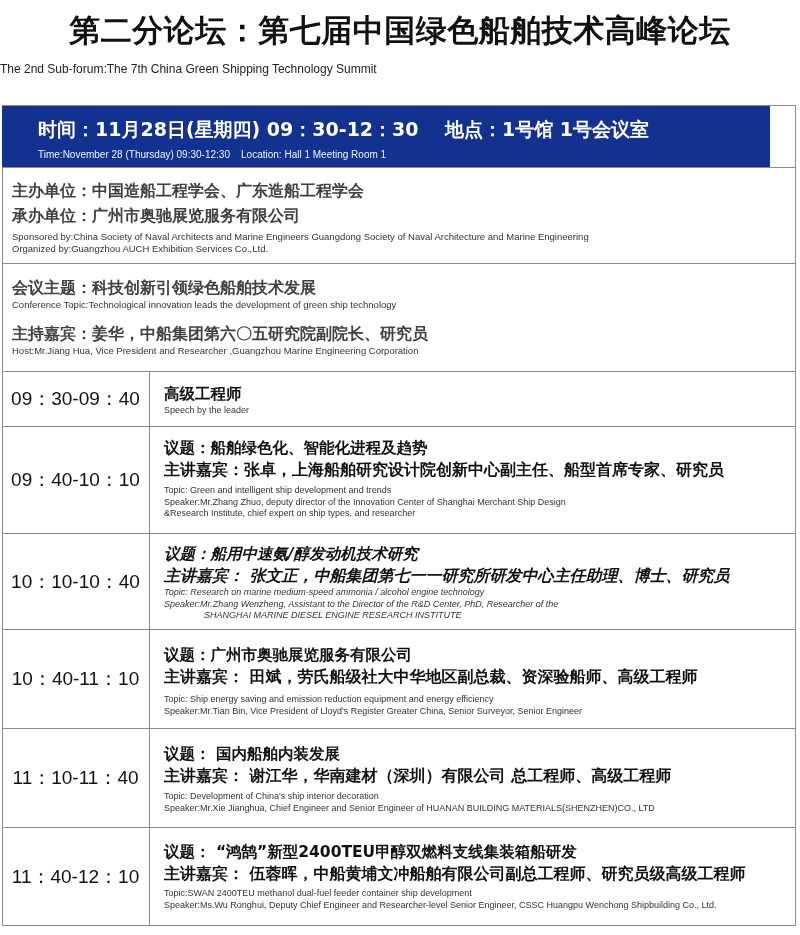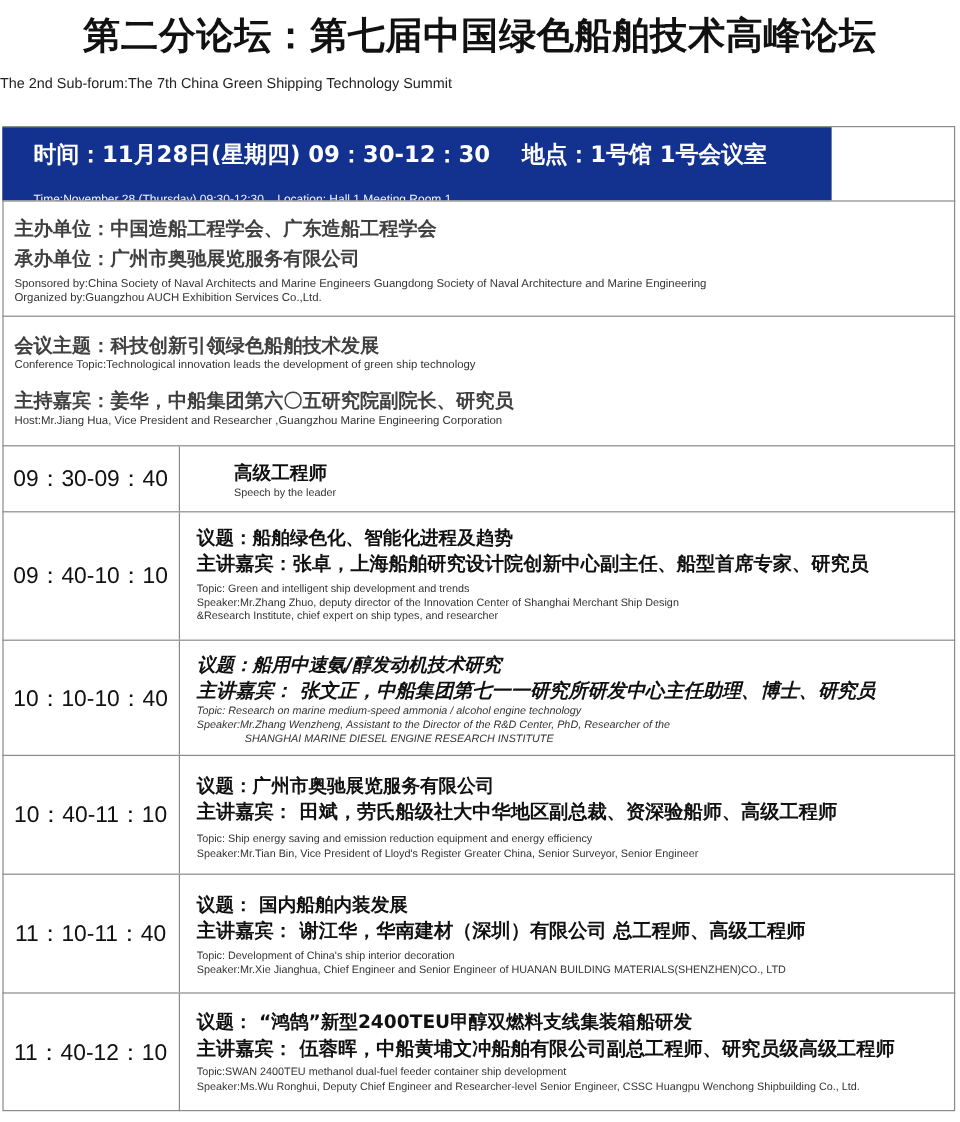--- a/index.html
+++ b/index.html
@@ -4,24 +4,24 @@
 <style>
   html, body { margin: 0; padding: 0; background: #ffffff; }
   body { width: 800px; height: 935px; position: relative; overflow: hidden;
          font-family: "DejaVu Sans", "Liberation Sans", sans-serif; color: #111; }
   .title-cn { position: absolute; left: 0; top: 12px; width: 800px; text-align: center;
               font-size: 31px; font-weight: bold; letter-spacing: 0.5px; color: #111; line-height: 36px; }
   .title-en { position: absolute; left: 0; top: 62px; width: 674px; 
               font-family: "Liberation Sans", sans-serif; font-size: 12px; color: #222; }
   .frame { position: absolute; left: 2px; top: 105px; width: 794px; height: 821px;
            border: 1.5px solid #8a8a8a; box-sizing: border-box; }
-  .banner { position: absolute; left: 2px; top: 106px; width: 691px; height: 61px;
-            background: #13318f; color: #fff; box-sizing: border-box; padding-left: 26px; }
+  .banner { position: absolute; left: 2px; top: 106px; width: 768px; height: 61px;
+            background: #13318f; color: #fff; box-sizing: border-box; padding-left: 36px; }
   .banner .cn { font-size: 19px; font-weight: bold; margin-top: 11px; line-height: 24px; white-space: pre; }
-  .banner .en { font-family: "Liberation Sans", sans-serif; font-size: 10px; margin-top: 20px; opacity: 0.95; white-space: pre; }
+  .banner .en { font-family: "Liberation Sans", sans-serif; font-size: 10px; margin-top: 8px; opacity: 0.95; white-space: pre; }
   .section { position: absolute; left: 2px; width: 794px; box-sizing: border-box;
              border-top: 1.5px solid #8a8a8a; padding-left: 10px; }
   .cn-line { font-size: 16px; font-weight: bold; line-height: 22px; color: #404040; white-space: nowrap; }
   .en-line { font-family: "Liberation Sans", sans-serif; font-size: 9.5px; line-height: 12px; color: #333; white-space: nowrap; }
   .row { position: absolute; left: 2px; width: 794px; box-sizing: border-box;
          border-top: 1.5px solid #8a8a8a; display: flex; }
   .row .time { width: 148px; border-right: 1.5px solid #8a8a8a; box-sizing: border-box;
                display: flex; align-items: center; justify-content: center;
                font-family: "Liberation Sans", sans-serif; font-size: 19px; color: #111; white-space: pre; }
   .row .content { flex: 1; padding-left: 14px; box-sizing: border-box; }
@@ -50,21 +50,21 @@
   <div class="en-line">Organized by:Guangzhou AUCH Exhibition Services Co.,Ltd.</div>
 </div>
 
 <div class="section" style="top:263px;height:108px;padding-top:13px;">
   <div class="cn-line">会议主题：科技创新引领绿色船舶技术发展</div>
   <div class="en-line">Conference Topic:Technological innovation leads the development of green ship technology</div>
   <div class="cn-line" style="margin-top:12px;">主持嘉宾：姜华，中船集团第六〇五研究院副院长、研究员</div>
   <div class="en-line">Host:Mr.Jiang Hua, Vice President and Researcher ,Guangzhou Marine Engineering Corporation</div>
 </div>
 
-<div class="row" style="top:371px;height:55px;gap:31px;">
+<div class="row" style="top:371px;height:55px;">
   <div class="time">09：30-09：40</div>
   <div class="content" style="padding-top:11px;">
     <div class="topic-cn">高级工程师</div>
     <div class="en-line">Speech by the leader</div>
   </div>
 </div>
 
 <div class="row" style="top:426px;height:107px;">
   <div class="time">09：40-10：10</div>
   <div class="content" style="padding-top:10px;">

